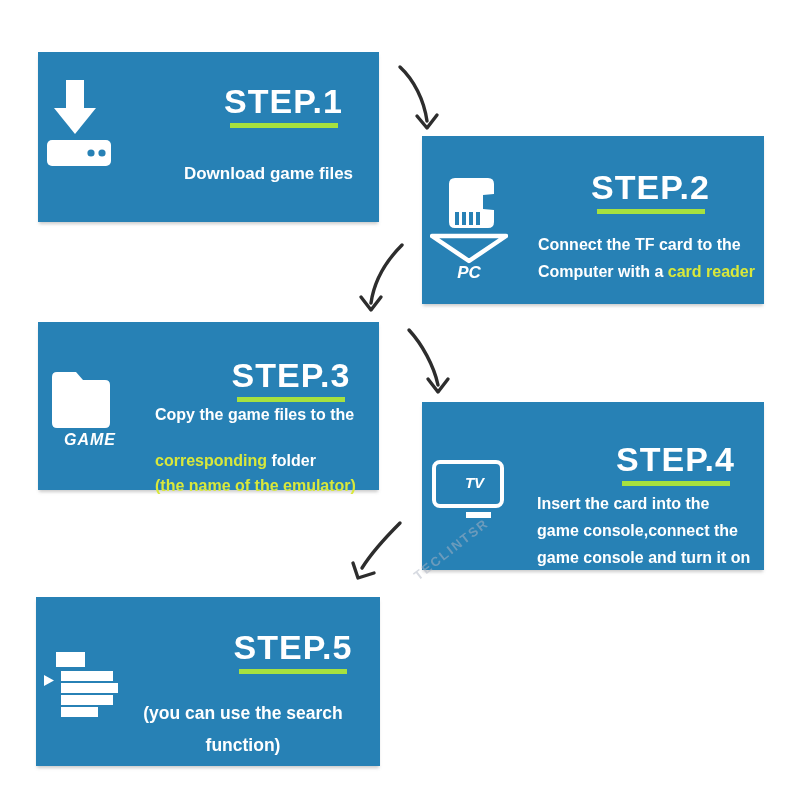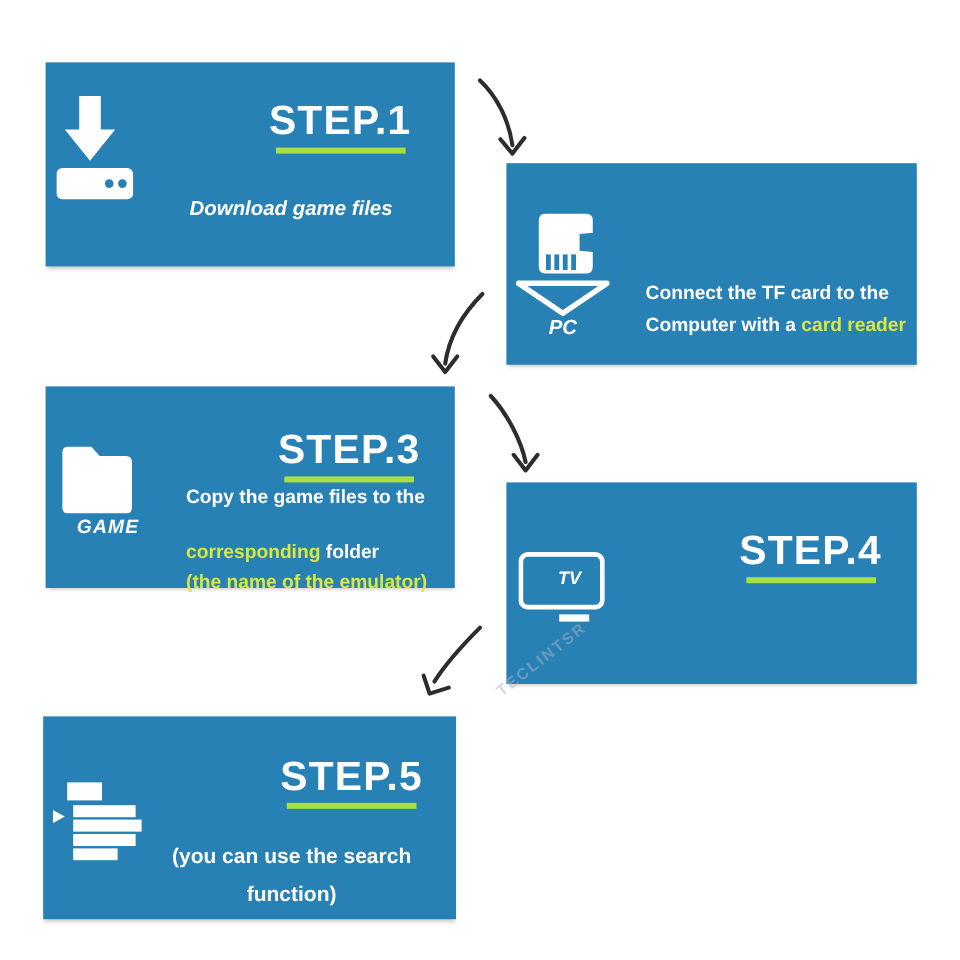--- a/index.html
+++ b/index.html
@@ -29,21 +29,21 @@
   .title .underline{display:block;width:108px;height:5px;margin:5px auto 0;
     background:var(--underline-green);}
   #box1 .title{left:150px;right:0;top:32px;}
   #box2 .title{left:115px;right:0;top:34px;}
   #box3 .title{left:165px;right:0;top:36px;}
   #box4 .title{left:165px;right:0;top:40px;}
   #box5 .title{left:170px;right:0;top:33px;}
 
   .desc{position:absolute;color:var(--body-text);font-weight:bold;}
   .desc .hl{color:var(--highlight-yellow);}
-  #box1 .desc{left:120px;right:0;top:112px;font-size:17px;text-align:left;font-style:italic;}
+  #box1 .desc{left:120px;right:0;top:112px;font-size:17px;text-align:center;}
   #box2 .desc{left:116px;right:4px;top:95px;font-size:16px;line-height:27px;}
   #box3 .desc{left:117px;right:2px;top:80px;font-size:16px;line-height:25px;}
   #box3 .desc .desc-line:first-child{margin-bottom:21px;}
   #box4 .desc{left:115px;right:2px;top:88px;font-size:16px;line-height:27px;}
   #box5 .desc{left:70px;right:0;top:100px;font-size:17.5px;line-height:32px;text-align:center;}
 
   .icon-wrap{position:absolute;}
   .icon-label{position:absolute;color:#fff;font-weight:bold;font-style:italic;
     text-align:center;}
   #box2 .icon-label{left:8px;width:78px;top:127px;font-size:17px;}
@@ -88,20 +88,24 @@
       <svg width="78" height="86" viewBox="0 0 78 86">
         <path d="M25,0 H58 Q64,0 64,6 V16 L53,17 V31 L64,32 V44 Q64,50 58,50 H25 Q19,50 19,44 V6 Q19,0 25,0 Z" fill="#fff"></path>
         <rect x="25" y="34" width="4" height="13" fill="#2781b5"></rect>
         <rect x="32" y="34" width="4" height="13" fill="#2781b5"></rect>
         <rect x="39" y="34" width="4" height="13" fill="#2781b5"></rect>
         <rect x="46" y="34" width="4" height="13" fill="#2781b5"></rect>
         <polygon points="2,58 76,58 39,83" fill="none" stroke="#fff" stroke-width="4.5" stroke-linejoin="round"></polygon>
       </svg>
     </div>
     <div class="icon-label">PC</div>
+    <div class="title">
+      <span>STEP.2</span>
+      <span class="underline"></span>
+    </div>
     <div class="desc">
         <div class="desc-line"><span>Connect the TF card to the</span></div>
         <div class="desc-line"><span>Computer with a </span><span class="hl">card reader</span></div>
       </div>
   </div>
 
   <div class="step-box" id="box3">
     <div class="icon-wrap" style="left:9px;top:50px;">
       <svg width="64" height="56" viewBox="0 0 64 56">
         <path d="M5,5 Q5,0 10,0 H29 L36,8 H58 Q63,8 63,13 V51 Q63,56 58,56 H10 Q5,56 5,51 Z" fill="#fff"></path>
@@ -124,20 +128,25 @@
       <svg width="72" height="60" viewBox="0 0 72 60">
         <rect x="2" y="2" width="68" height="44" rx="6" fill="none" stroke="#fff" stroke-width="4"></rect>
         <rect x="34" y="52" width="25" height="6" fill="#fff"></rect>
       </svg>
     </div>
     <div class="icon-label">TV</div>
     <div class="title">
       <span>STEP.4</span>
       <span class="underline"></span>
     </div>
+    <div class="desc">
+        <div class="desc-line"><span>Insert the card into the</span></div>
+        <div class="desc-line"><span>game console,connect the</span></div>
+        <div class="desc-line"><span>game console and turn it on</span></div>
+      </div>
   </div>
 
   <div class="step-box" id="box5">
     <div class="icon-wrap" style="left:8px;top:54px;">
       <svg width="86" height="66" viewBox="0 0 86 66">
         <rect x="12" y="1" width="29" height="15" fill="#fff"></rect>
         <polygon points="0,24 10,29.5 0,35" fill="#fff"></polygon>
         <rect x="17" y="20" width="52" height="10" fill="#fff"></rect>
         <rect x="17" y="32" width="57" height="10" fill="#fff"></rect>
         <rect x="17" y="44" width="52" height="10" fill="#fff"></rect>

